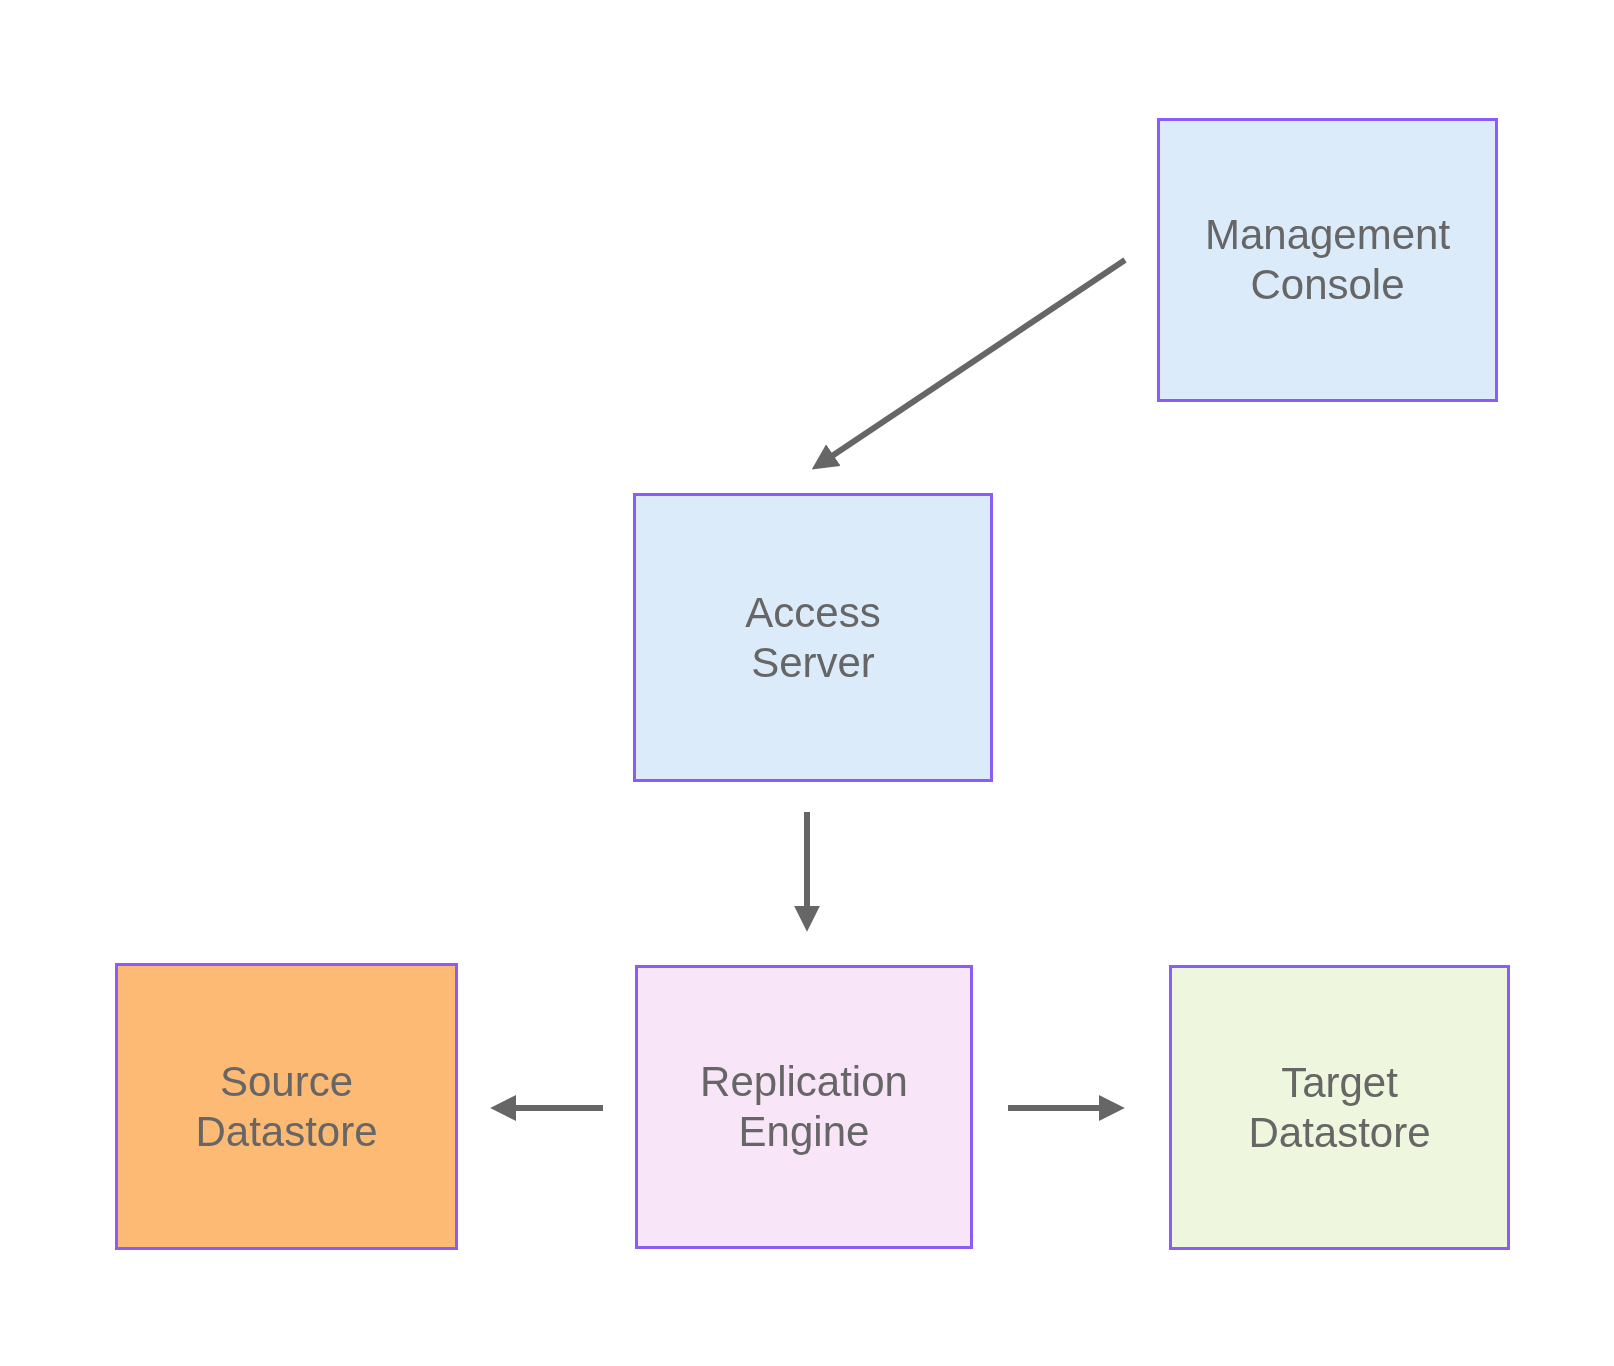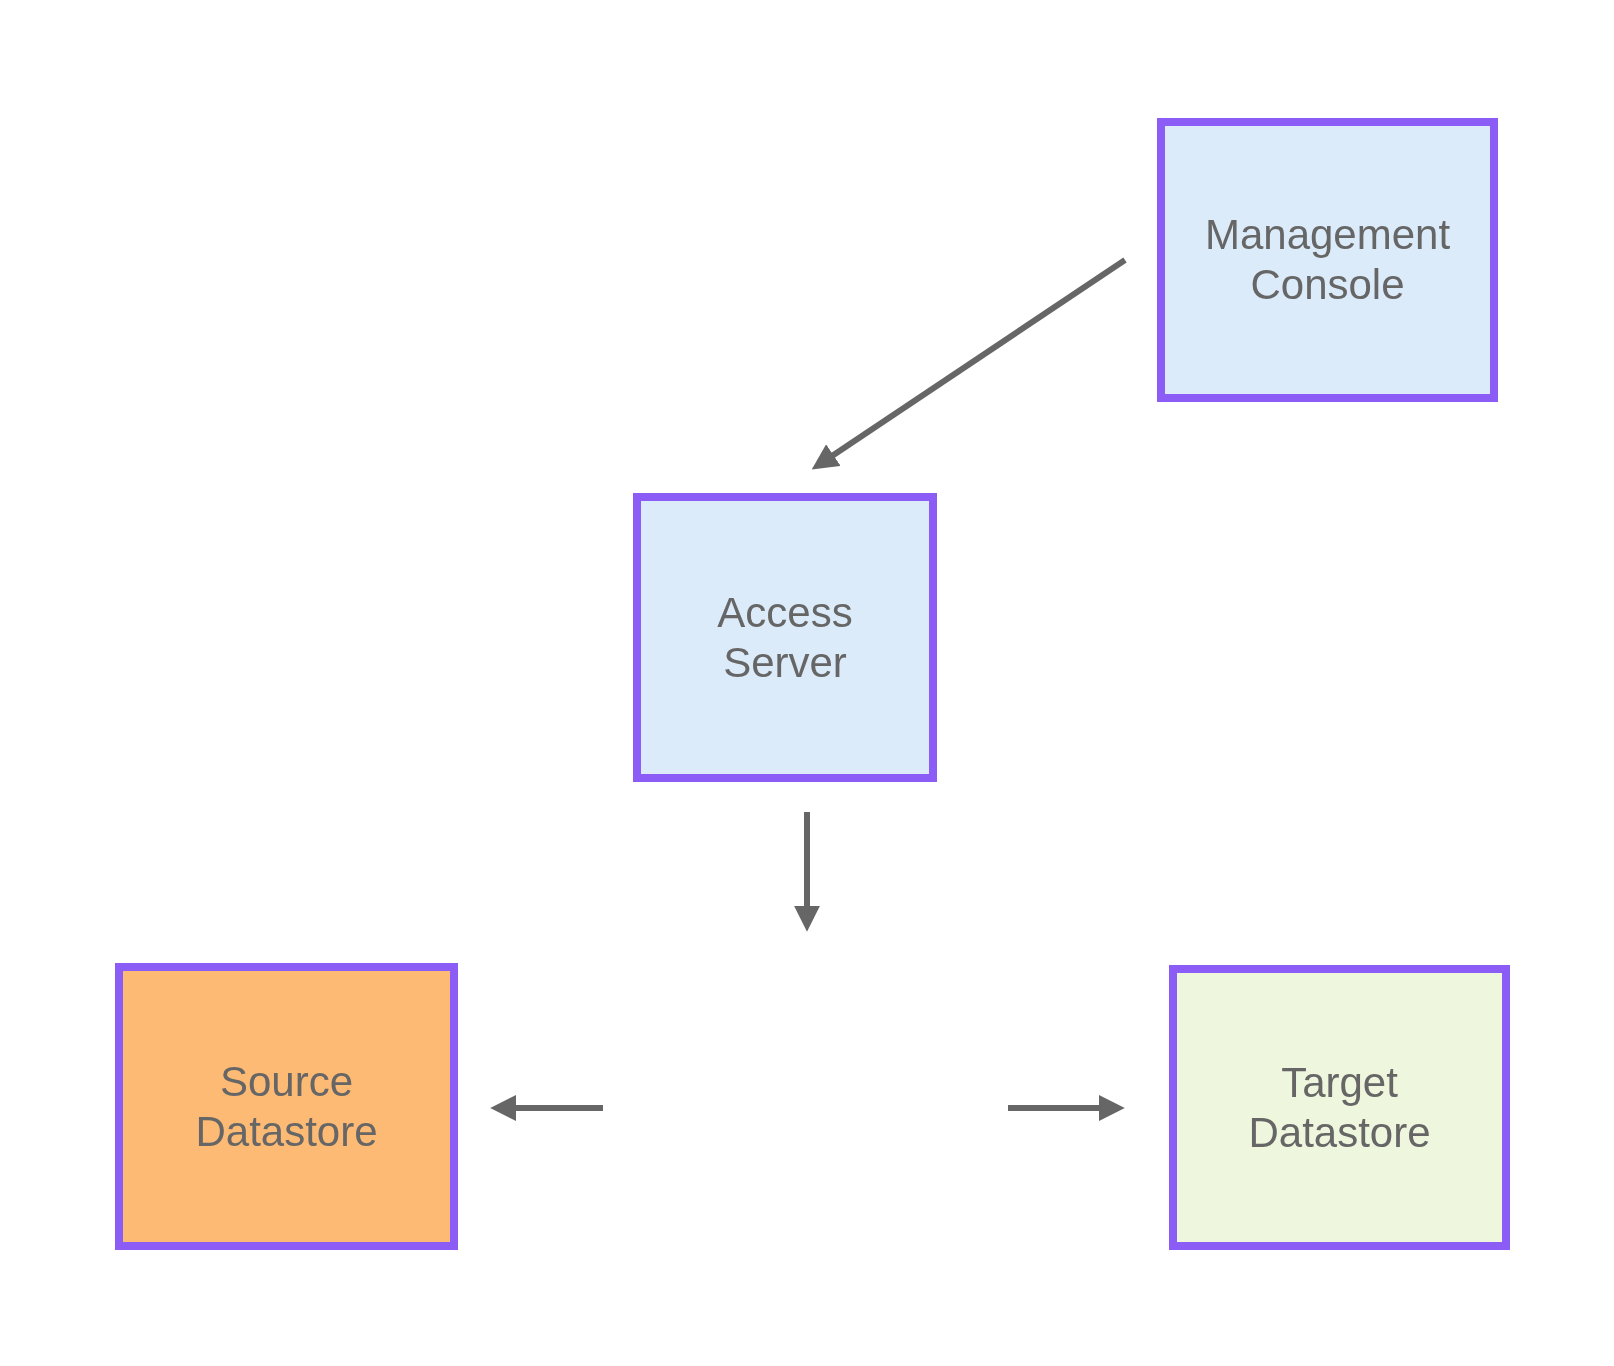--- a/index.html
+++ b/index.html
@@ -30,32 +30,32 @@
   svg.edges line {
     stroke: #666666;
     stroke-width: 6;
   }
   svg.edges marker path {
     fill: #666666;
   }
   .node {
     position: absolute;
     box-sizing: border-box;
-    border: 8px solid #8b5cf6;
+    border: 3px solid #8b5cf6;
     display: flex;
     align-items: center;
     justify-content: center;
     text-align: center;
     color: #666666;
     font-size: 42px;
     line-height: 1.18;
     white-space: pre-line;
   }
   .node-management-console { left: 1157px; top: 118px;  width: 341px; height: 284px; }
-  .node-access-server      { left: 633px;  top: 493px;  width: 304px; height: 289px; }
+  .node-access-server      { left: 633px;  top: 493px;  width: 360px; height: 289px; }
   .node-replication-engine { left: 635px;  top: 965px;  width: 338px; height: 284px; }
   .node-source-datastore   { left: 115px;  top: 963px;  width: 343px; height: 287px; }
   .node-target-datastore   { left: 1157px; top: 965px;  width: 341px; height: 285px; }
 </style>
 </head>
 <body>
 
 <div class="canvas">
 
   <svg class="edges" viewBox="0 0 1614 1366" xmlns="http://www.w3.org/2000/svg">
@@ -73,20 +73,24 @@
   <div class="node node-management-console" style="background-color: rgb(220, 235, 250);">
     <span class="label">Management
 Console</span>
   </div>
 
   <div class="node node-access-server" style="background-color: rgb(220, 235, 250);">
     <span class="label">Access
 Server</span>
   </div>
 
+  <div class="node node-replication-engine" style="background-color: rgb(248, 229, 248);">
+    <span class="label">Replication
+Engine</span>
+  </div>
 
   <div class="node node-source-datastore" style="background-color: #fdba74;">
     <span class="label">Source
 Datastore</span>
   </div>
 
   <div class="node node-target-datastore" style="background-color: rgb(238, 247, 221); margin-left: 12px;">
     <span class="label">Target
 Datastore</span>
   </div>

